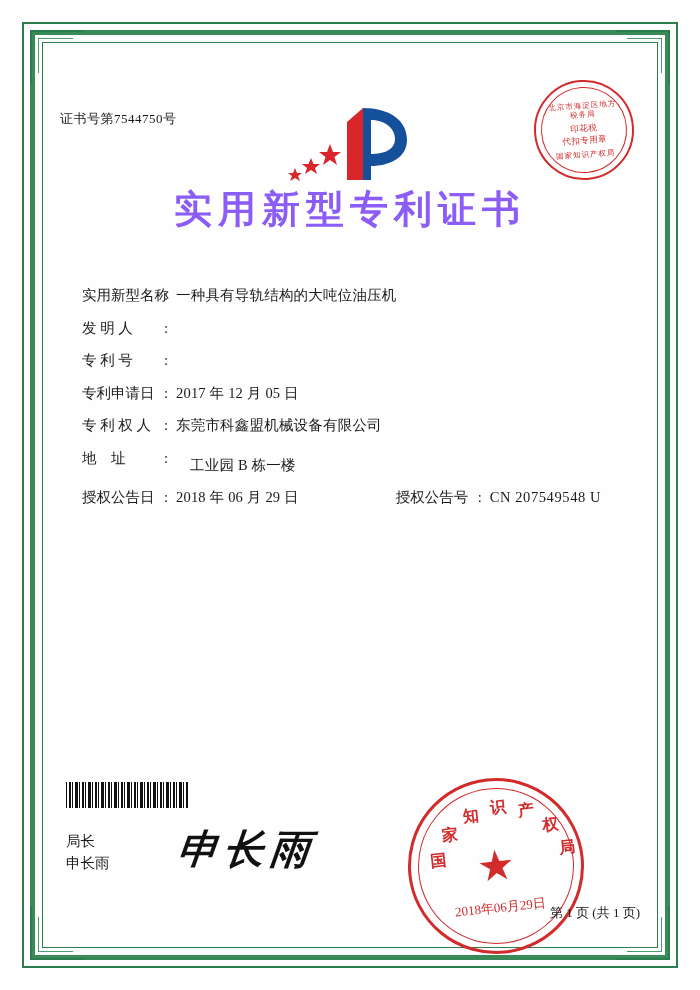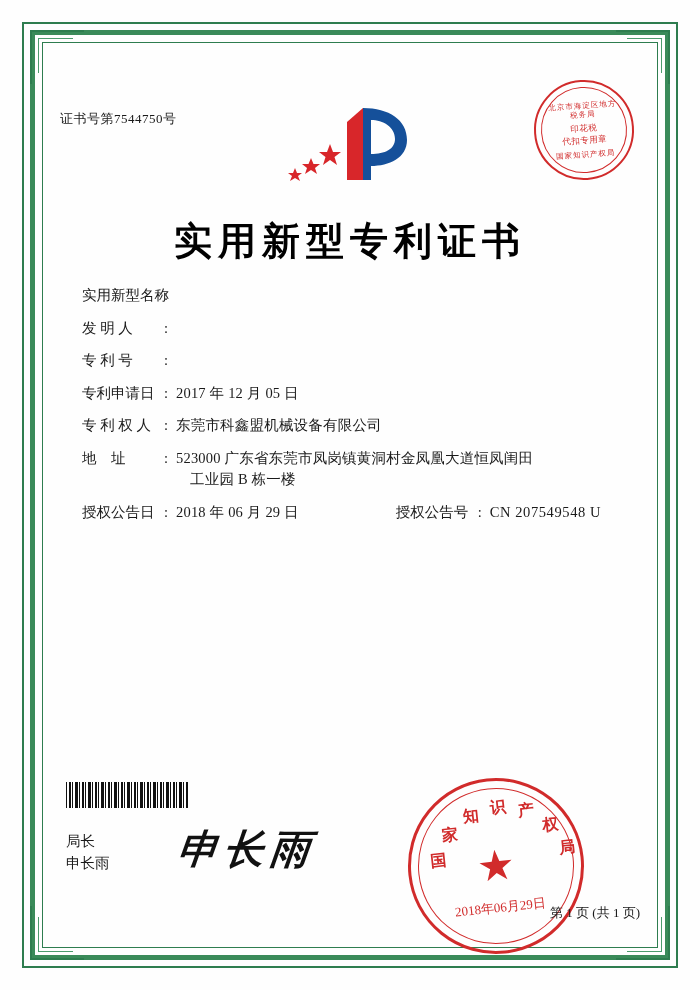--- a/index.html
+++ b/index.html
@@ -141,27 +141,27 @@
   .seal-stamp .seal-arc-bottom {
     font-size: 7.5px;
     letter-spacing: 1px;
     width: 76px;
   }
 
   .doc-title {
     position: absolute;
     left: 0;
     right: 0;
-    top: 156px;
+    top: 124px;
     text-align: center;
     font-size: 38px;
     font-weight: bold;
     letter-spacing: 6px;
     font-family: "Liberation Serif", serif;
-    color: #000000;
+    color: #8b5cf6;
   }
 
   .fields {
     position: absolute;
     left: 6px;
     right: 0;
     top: 228px;
     font-size: 14.5px;
     line-height: 1;
   }
@@ -356,20 +356,21 @@
       </div>
     </div>
 
     <div class="doc-title">实用新型专利证书</div>
 
     <div class="fields">
 
       <div class="field-row">
         <div class="field-label">实用新型名称</div>
         <div class="field-colon">:</div>
+        <div class="field-value">一种具有导轨结构的大吨位油压机</div>
       </div>
 
       <div class="field-row">
         <div class="field-label">发 明 人</div>
         <div class="field-colon">:</div>
       </div>
 
       <div class="field-row">
         <div class="field-label">专 利 号</div>
         <div class="field-colon">:</div>
@@ -384,21 +385,20 @@
       <div class="field-row">
         <div class="field-label">专 利 权 人</div>
         <div class="field-colon">:</div>
         <div class="field-value">东莞市科鑫盟机械设备有限公司</div>
       </div>
 
       <div class="field-row">
         <div class="field-label">地    址</div>
         <div class="field-colon">:</div>
         <div class="field-value">
-          <span>523000 广东省东莞市凤岗镇黄洞村金凤凰大道恒凤闺田</span>
           <span class="line2">工业园 B 栋一楼</span>
         </div>
       </div>
 
       <div class="field-row two-col">
         <div class="field-label">授权公告日</div>
         <div class="field-colon">:</div>
         <div class="field-value">2018 年 06 月 29 日</div>
         <div class="field-label right-label">授权公告号</div>
         <div class="field-colon">:</div>

